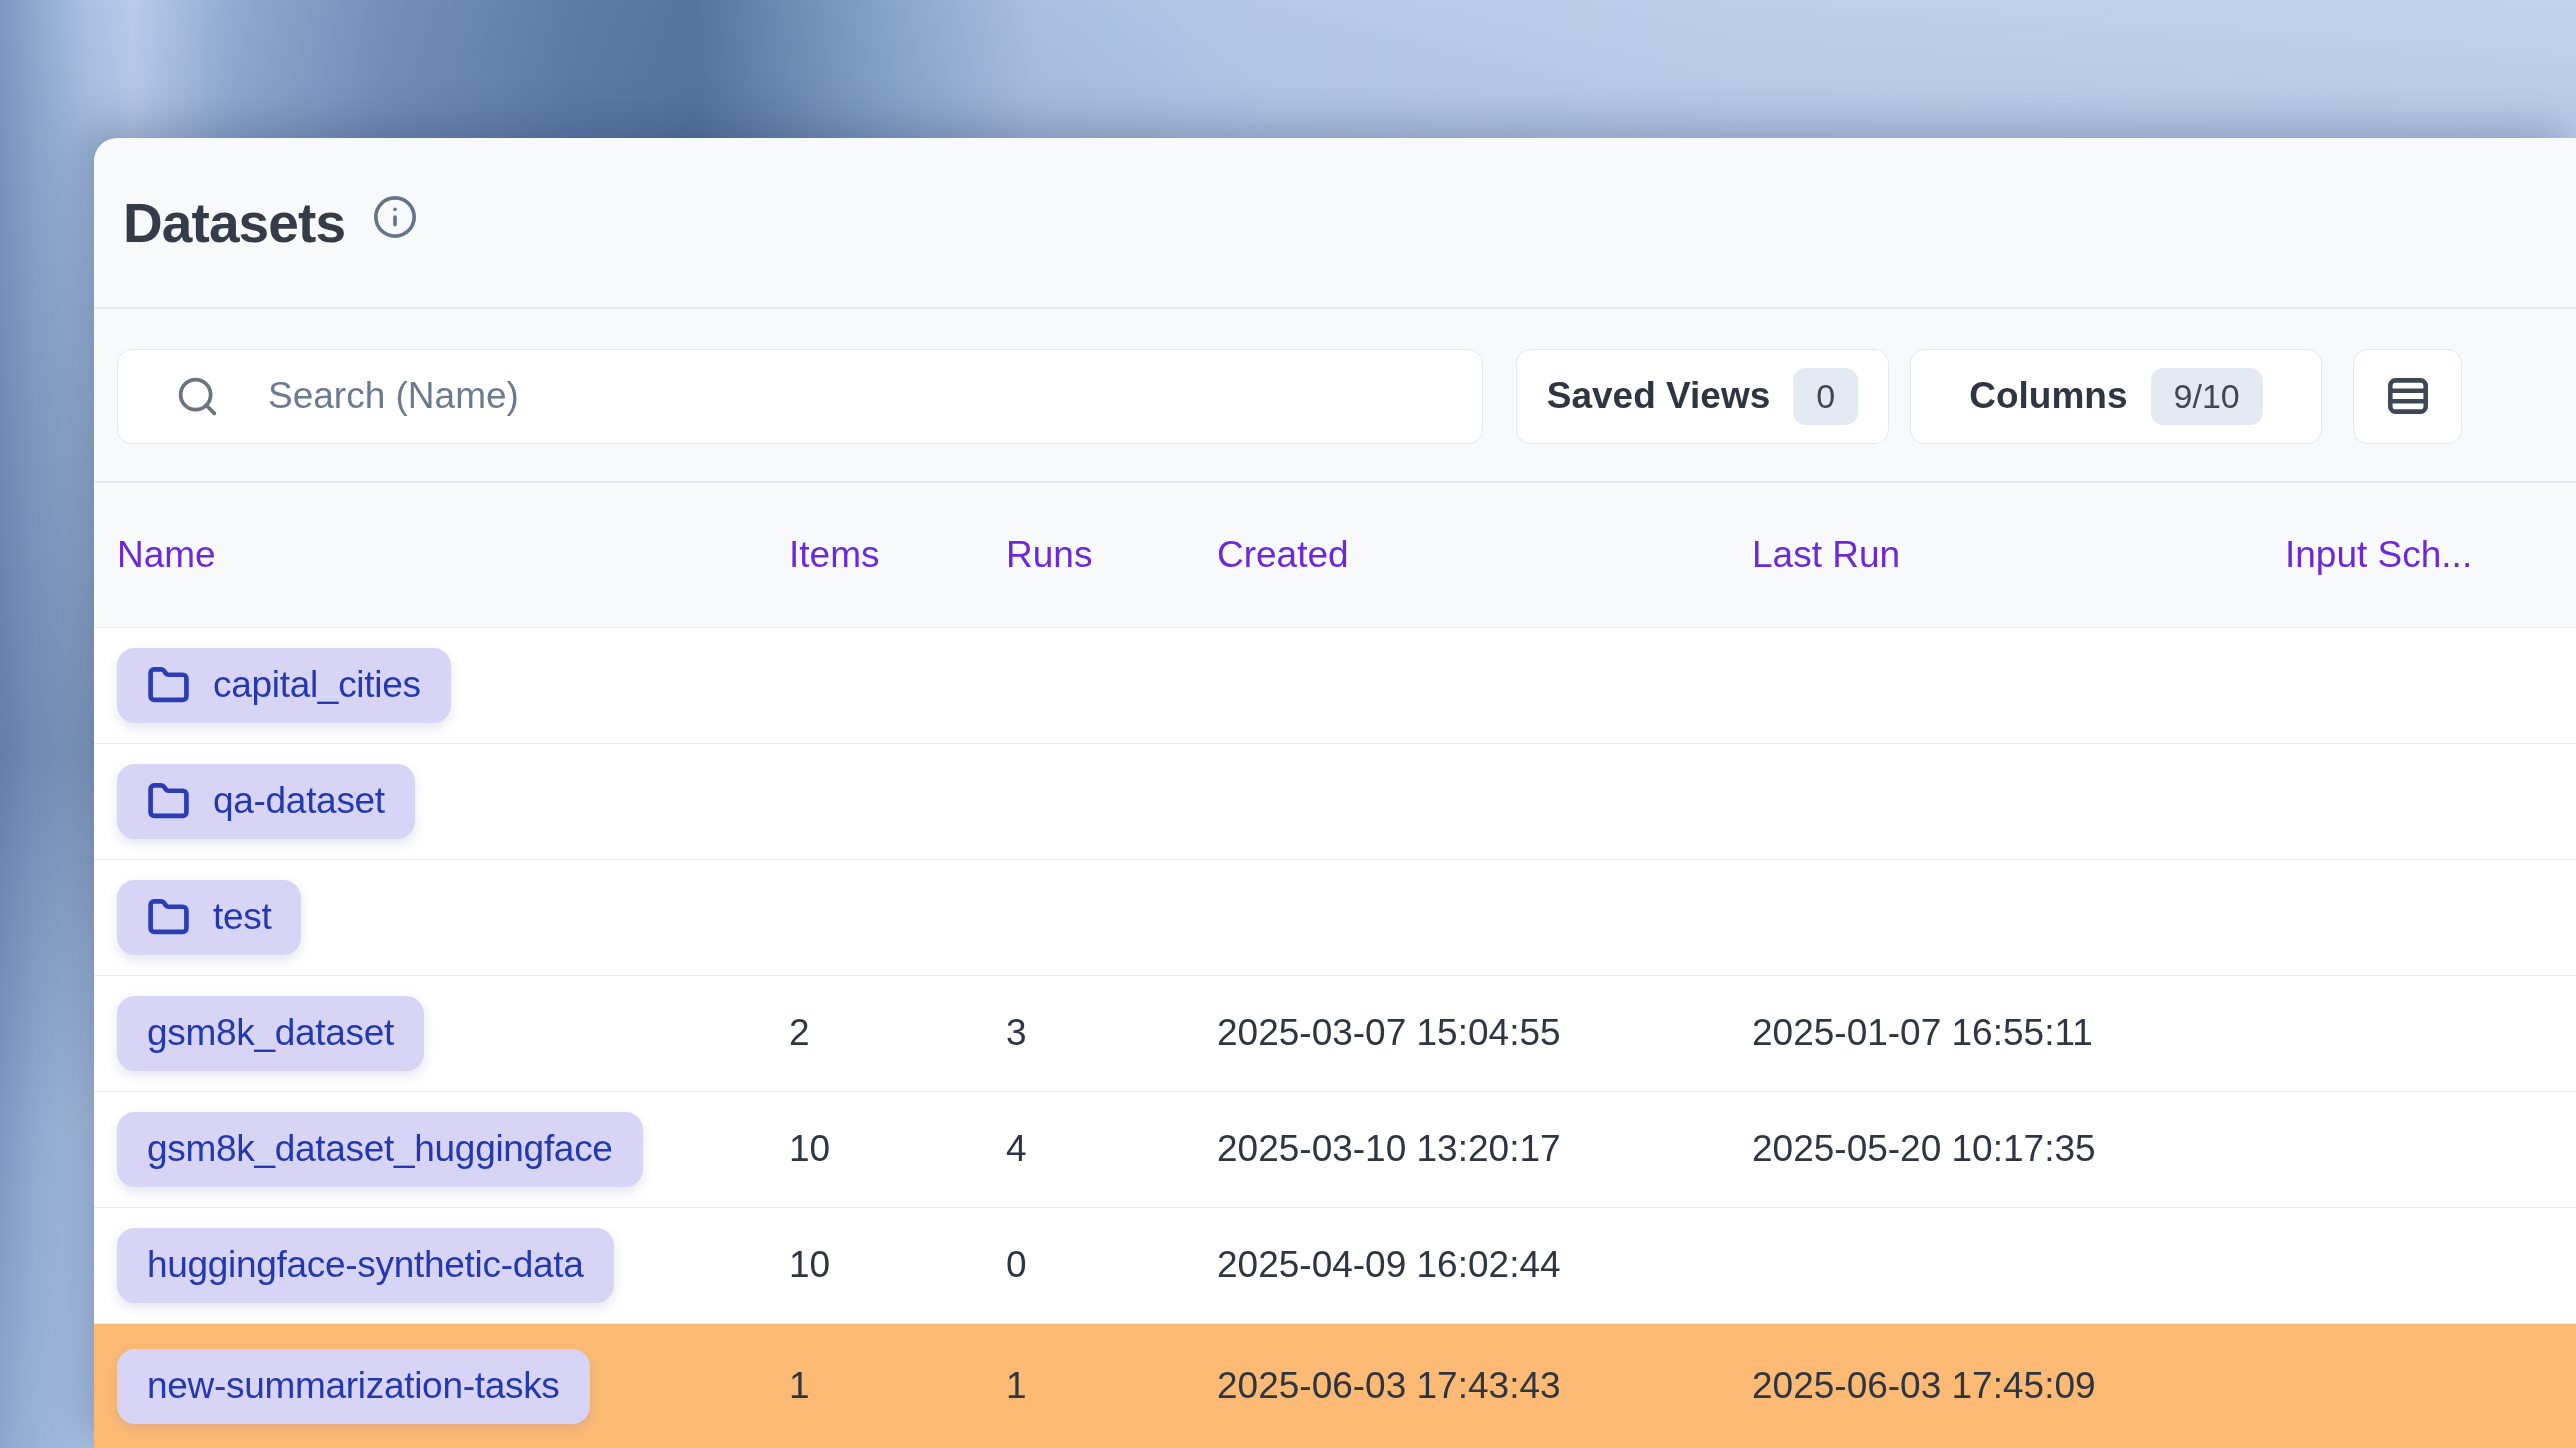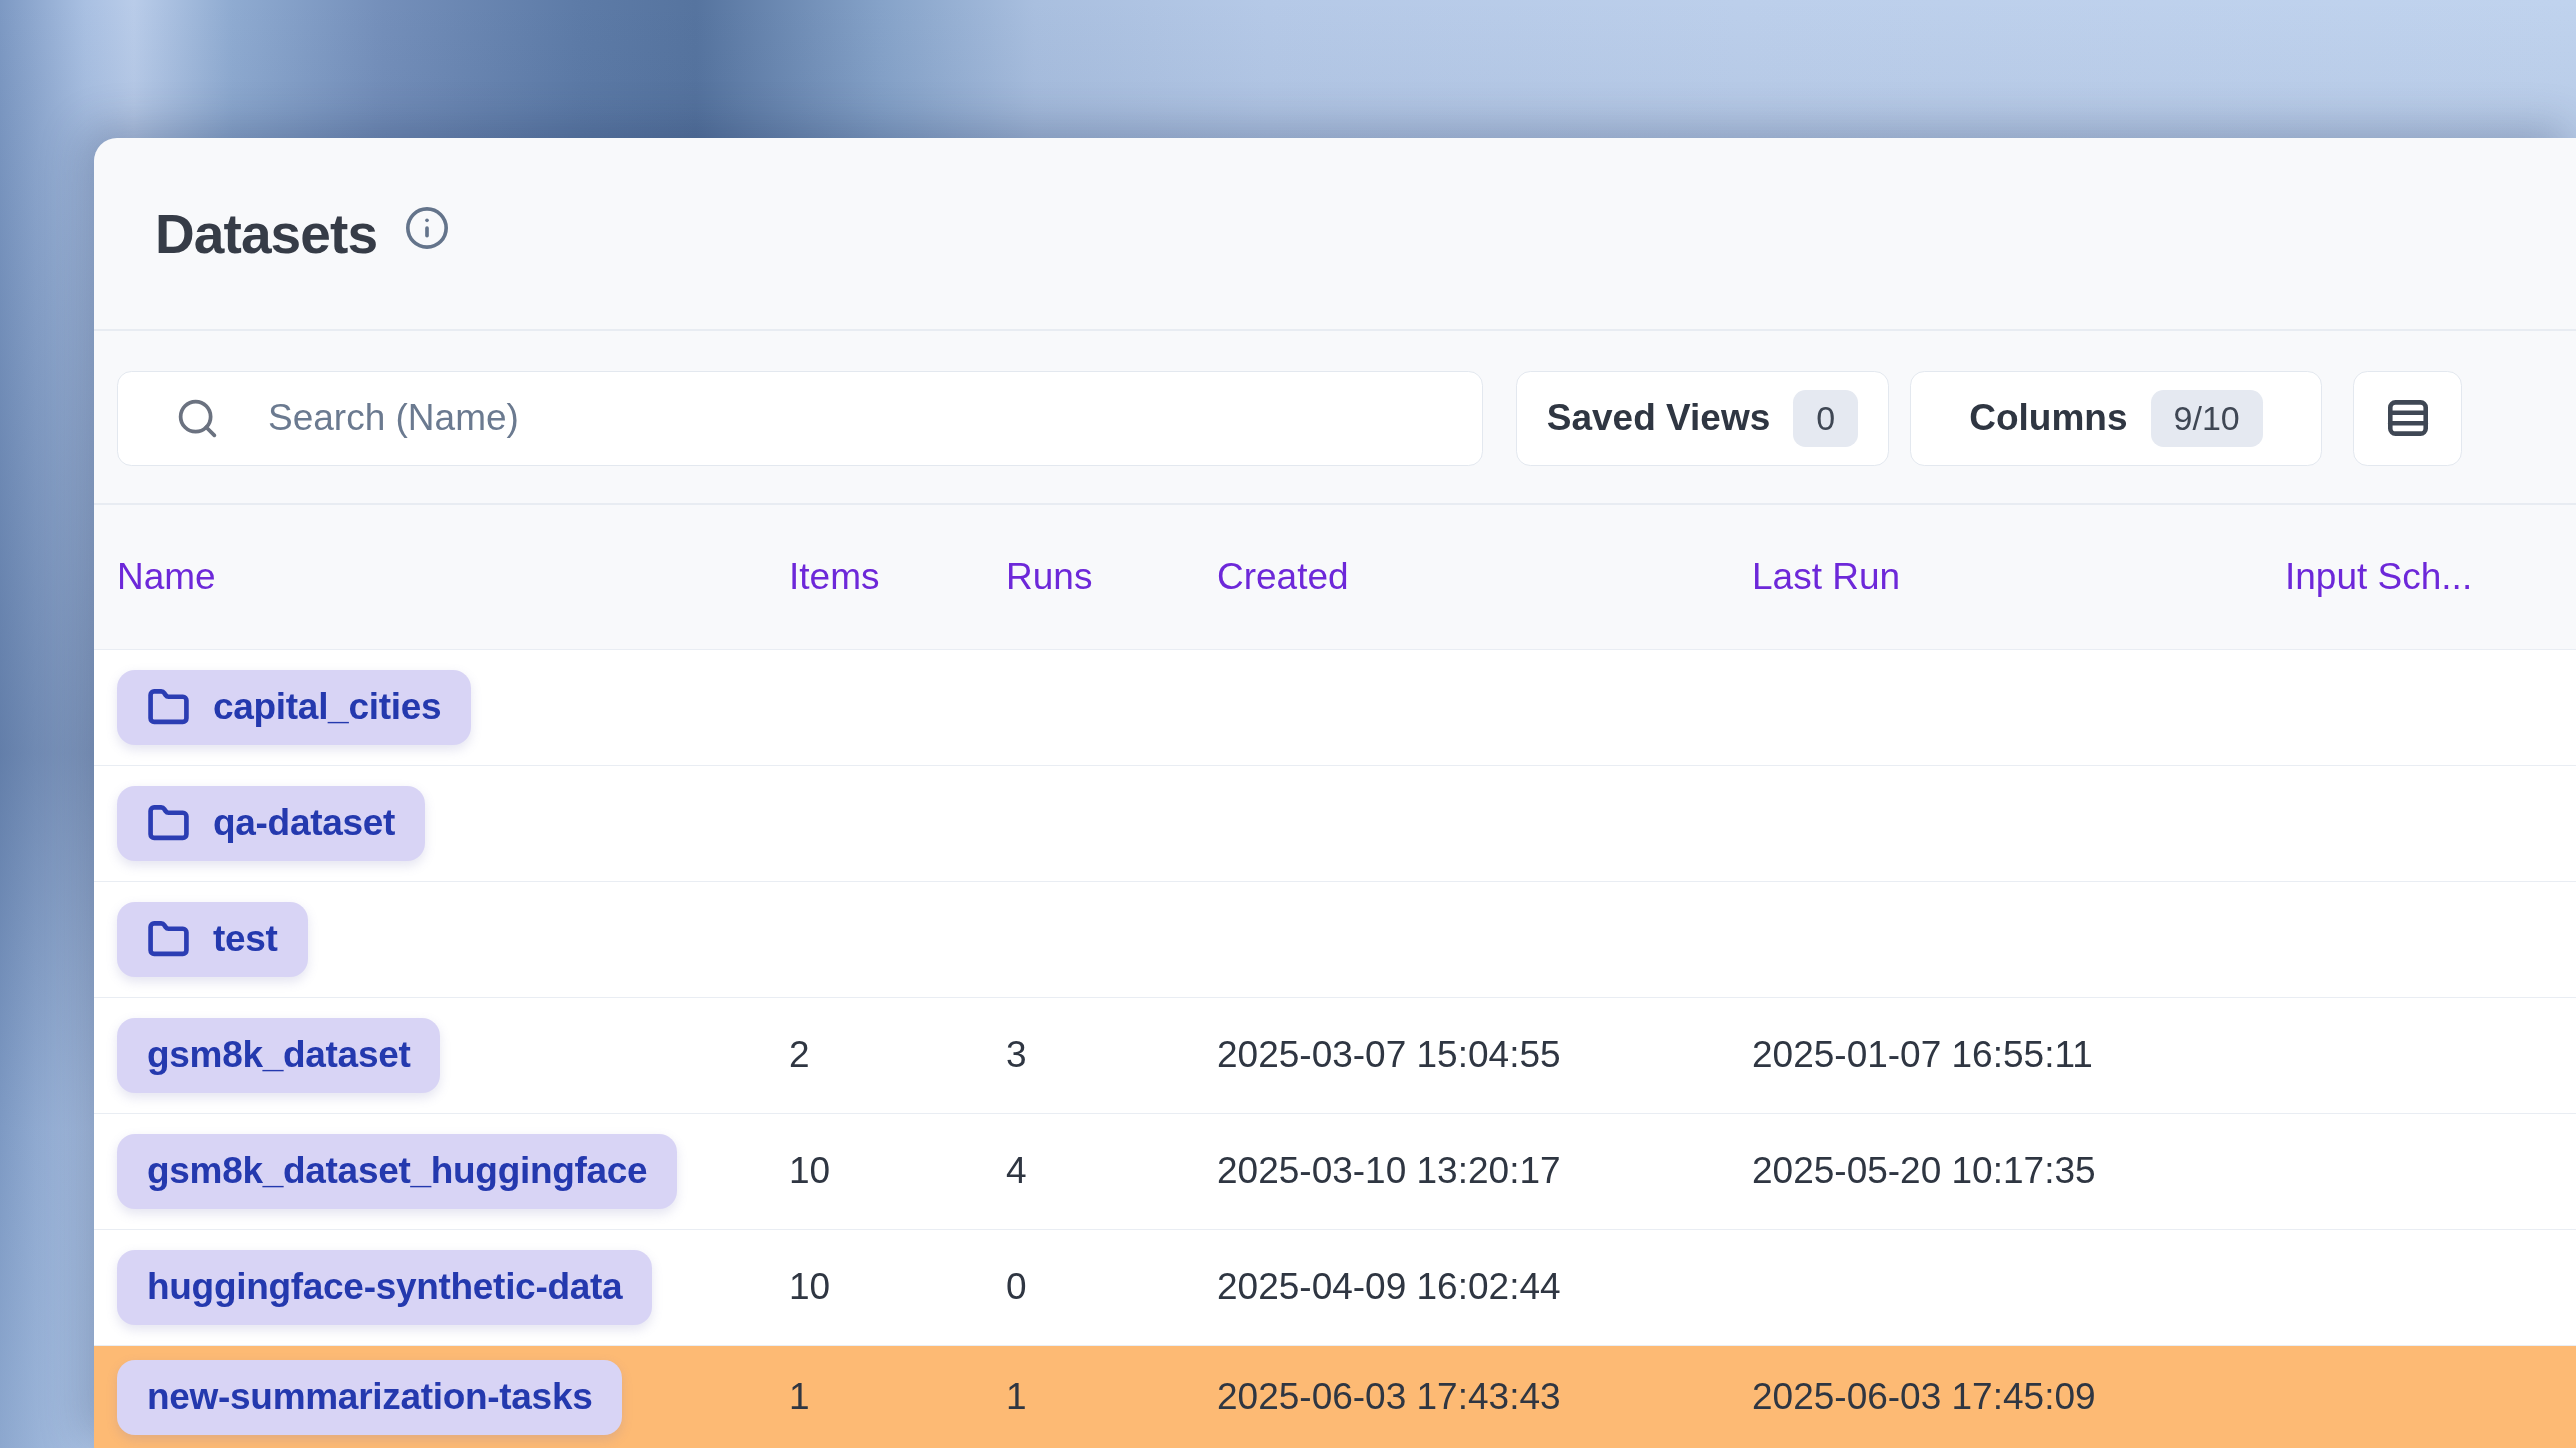--- a/index.html
+++ b/index.html
@@ -13,21 +13,21 @@
   }
 
   .card {
     position:absolute; left:94px; top:138px; right:0; bottom:0;
     background:#f8f9fb;
     border-radius:23px 0 0 0;
     box-shadow: -10.7px -10.7px 43px rgba(35,55,95,0.28);
     display:flex; flex-direction:column;
   }
 
-  .card-header { height:191px; display:flex; align-items:center; padding-left:61px; flex:0 0 auto; }
+  .card-header { height:169px; display:flex; align-items:center; padding-left:29px; flex:0 0 auto; }
   .page-title { font-size:55px; font-weight:700; color:#363c47; letter-spacing:-0.9px; }
   .info-icon { margin-left:27px; width:46px; height:46px; color:#64748b; position:relative; top:-5.4px; }
   .info-icon svg { width:100%; height:100%; display:block; }
 
   .divider { height:1.8px; background:#e8ecf2; flex:0 0 auto; }
 
   .toolbar { flex:0 0 auto; padding:40px 0 37px 23px; display:flex; align-items:center; }
   .search-box {
     width:1366px; height:95px; background:#ffffff;
     border:1.8px solid #e3e8ef; border-radius:14.3px;
@@ -72,21 +72,21 @@
   .cell { font-size:37px; color:#2f3642; white-space:nowrap; }
 
   .name-badge {
     display:inline-flex; align-items:center; height:75px;
     background:#d8d4f5; border-radius:18px; padding:0 30px;
     box-shadow:0 4.5px 10.7px rgba(110,110,180,0.18);
     cursor:pointer;
   }
   .name-badge .folder-ic { width:43px; height:43px; margin-right:23px; color:#2b3db3; display:none; }
   .name-badge.folder .folder-ic { display:block; }
-  .name-badge .badge-label { font-size:37px; font-weight:700; color:#2439ae; letter-spacing:-0.3px; }
+  .name-badge .badge-label { font-size:37px; font-weight:400; color:#2439ae; letter-spacing:-0.3px; }
 </style>
 </head>
 <body>
 
 <div class="card">
 
   <div class="card-header">
     <div class="page-title">Datasets</div>
     <span class="info-icon">
       <svg viewBox="0 0 24 24" fill="none" stroke="currentColor" stroke-width="1.9" stroke-linecap="round" stroke-linejoin="round">

